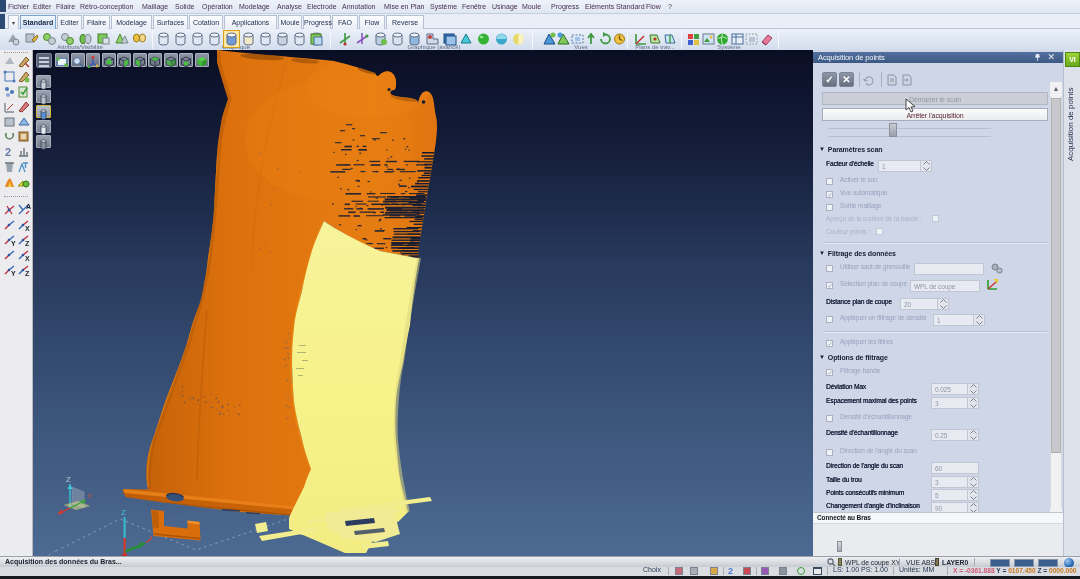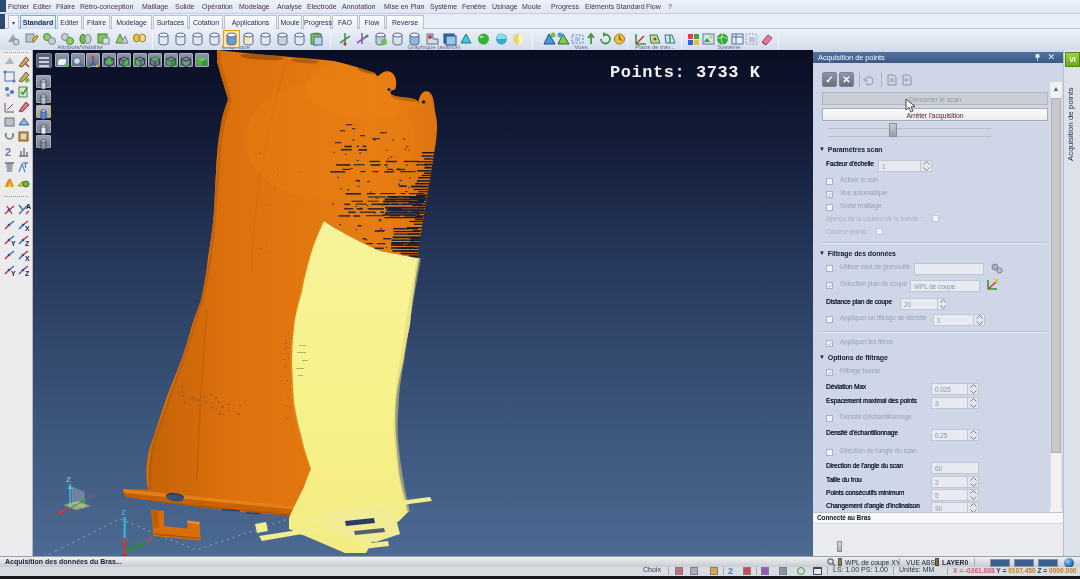--- a/index.html
+++ b/index.html
@@ -791,21 +791,20 @@
 <path d="M124.6 517 L124.6 538" stroke="#38b8cc" stroke-width="2.2"></path>
 <path d="M124.6 538 L124.6 554" stroke="#d83828" stroke-width="2.2"></path>
 <path d="M121.5 554 L127.7 554 L124.6 559 Z" fill="#c83020"></path>
 <path d="M125 551.5 L141 545.5" stroke="#289038" stroke-width="2.6"></path>
 <path d="M140 548 L146 543 L139.5 542 Z" fill="#289038"></path>
 <path d="M146 542.5 L150.5 539.5" stroke="#c84838" stroke-width="1.5"></path>
 <text x="149" y="540" font-size="7" fill="#d84838">x</text>
 </g>
 </g>
 </svg>
-<div style="position:absolute;left:577px;top:13px;font-family:'Liberation Mono',monospace;font-size:17px;font-weight:bold;color:#f2f2f4;letter-spacing:0.55px;white-space:pre">Points: 3733 K</div>
 <div style="position:absolute;left:3px;top:3px;width:16px;height:15px;background:#5a6377;border:1px solid #7a8498;border-radius:2px">
       <div style="margin:3px 2px 0;height:2px;background:#c8d0dc"></div>
       <div style="margin:2px 2px 0;height:2px;background:#c8d0dc"></div>
       <div style="margin:2px 2px 0;height:2px;background:#c8d0dc"></div>
     </div>
 <div style="position:absolute;left:22px;top:3px;width:14px;height:14px;background:linear-gradient(#8e96a6,#6a7282);border:1px solid #a8b0bc;border-radius:1px;"><svg width="12" height="12" viewBox="0 0 12 12" style="margin:0px 0 0 0px">
         <rect x="1.5" y="2.5" width="9" height="7" fill="#f2f5f8" stroke="#5a89c8"></rect>
         <rect x="0.5" y="1.5" width="3" height="3" fill="#58b838"></rect>
         <rect x="8.5" y="7.5" width="3" height="3" fill="#58b838"></rect>
       </svg></div>

